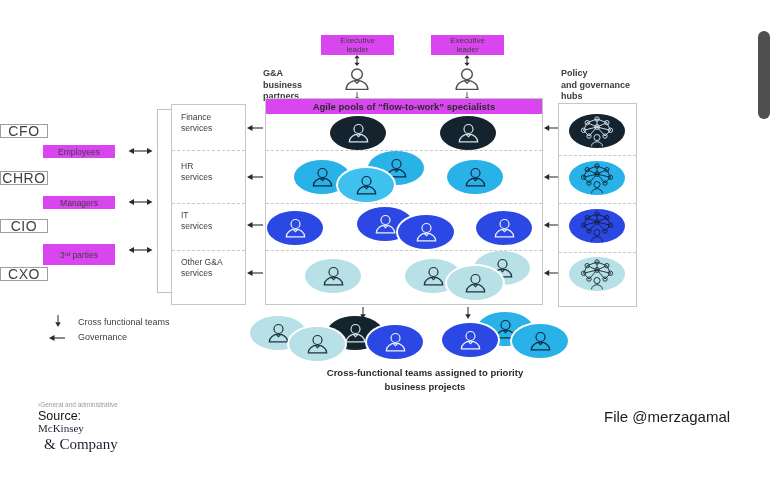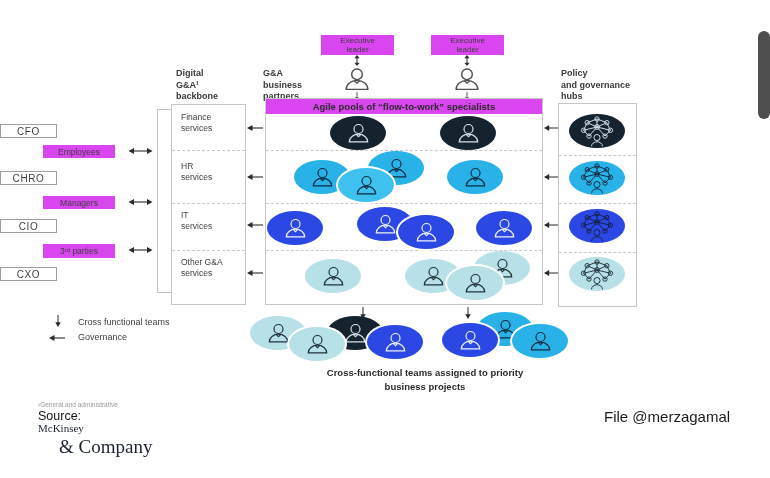--- a/index.html
+++ b/index.html
@@ -19,23 +19,23 @@
   .ellipse svg{width:27px;height:22px}
   .hubellipse svg{width:40px;height:32px}
   .ring{box-shadow:0 0 0 2px #ffffff}
   .fill-navy{background:#15232e;color:#d6e4ee}
   .fill-cyan{background:#29b2e8;color:#0e2a40}
   .fill-cyan-lt{background:#3fc1f0;color:#0e2a40}
   .fill-royal{background:#2c48e4;color:#edf1fa}
   .fill-royal-hub{background:#2c48e4;color:#131f48}
   .fill-pale{background:#b7e0e7;color:#20323a}
   .arr{position:absolute;color:#2b2b2b}
-  .hublabel{position:absolute;width:57px;height:14px;background:#fff;border:1px solid #9e9e9e;
+  .hublabel{position:absolute;width:48px;height:14px;background:#fff;border:1px solid #9e9e9e;
             box-sizing:border-box;display:flex;align-items:center;justify-content:center;
-            font-size:10px;letter-spacing:.6px;color:#3f3f3f}
+            font-size:14px;letter-spacing:.6px;color:#3f3f3f}
   .legendtxt{position:absolute;font-size:9px;color:#3f3f3f}
   .bracket{position:absolute;border:1px solid #c0c0c0;border-right:none;box-sizing:border-box}
   .caption{position:absolute;font-size:9.5px;font-weight:700;color:#2b2b2b;text-align:center;
            line-height:1.45;white-space:pre-line}
   .scroll{position:absolute;right:0;top:31px;width:12px;height:88px;background:#4f4f4f;border-radius:6px}
   .serif{font-family:"Liberation Serif",serif}
 </style>
 </head>
 <body>
 
@@ -107,33 +107,30 @@
       <use href="#sym-person"></use>
     </svg>
 
   <svg class="arr" style="left:353px;top:92px;width:8px;height:9px">
       <use href="#sym-arr-down"></use>
     </svg>
   <svg class="arr" style="left:463px;top:92px;width:8px;height:9px">
       <use href="#sym-arr-down"></use>
     </svg>
 
-  <div class="abs colhdr" style="left:176px;top:68px;width:70px">Digital
-G&amp;A¹
-backbone</div>
   <div class="abs colhdr" style="left:263px;top:68px;width:70px">G&amp;A
 business
 partners</div>
   <div class="abs colhdr" style="left:561px;top:68px;width:100px">Policy
 and governance
 hubs</div>
 
   <div class="graybox" style="left:43px;top:145px;width:72px;height:13px;font-size:8.5px">Employees</div>
   <div class="graybox" style="left:43px;top:196px;width:72px;height:13px;font-size:8.5px">Managers</div>
-  <div class="graybox" style="left:43px;top:244px;width:72px;height:14px;font-size:8.5px">3ʳᵈ parties</div>
+  <div class="graybox" style="left:43px;top:244px;width:72px;height:21px;font-size:8.5px">3ʳᵈ parties</div>
 
   <svg class="arr" style="left:128px;top:147px;width:25px;height:8px">
       <use href="#sym-arr-dblh"></use>
     </svg>
   <svg class="arr" style="left:128px;top:198px;width:25px;height:8px">
       <use href="#sym-arr-dblh"></use>
     </svg>
   <svg class="arr" style="left:128px;top:246px;width:25px;height:8px">
       <use href="#sym-arr-dblh"></use>
     </svg>
@@ -342,16 +339,16 @@
     </svg>
   <div class="legendtxt" style="left:78px;top:317px">Cross functional teams</div>
   <svg class="arr" style="left:48px;top:334px;width:18px;height:8px">
       <use href="#sym-arr-left"></use>
     </svg>
   <div class="legendtxt" style="left:78px;top:332px">Governance</div>
 
   <div class="abs" style="left:38px;top:401px;font-size:6.5px;color:#9a9a9a">¹General and administrative</div>
   <div class="abs" style="left:38px;top:409px;font-size:12.5px;color:#141414">Source:</div>
   <div class="abs serif" style="left:38px;top:423px;font-size:11px;line-height:1;color:#1b2230">McKinsey</div>
-  <div class="abs serif" style="left:59px;top:437px;font-size:19px;line-height:1;color:#1b2230">&amp; Company</div>
+  <div class="abs serif" style="left:44px;top:437px;font-size:15px;line-height:1;color:#1b2230">&amp; Company</div>
   <div class="abs" style="left:604px;top:408px;font-size:15px;color:#1c1c1c">File @merzagamal</div>
 
 </div>
 
 </body></html>

